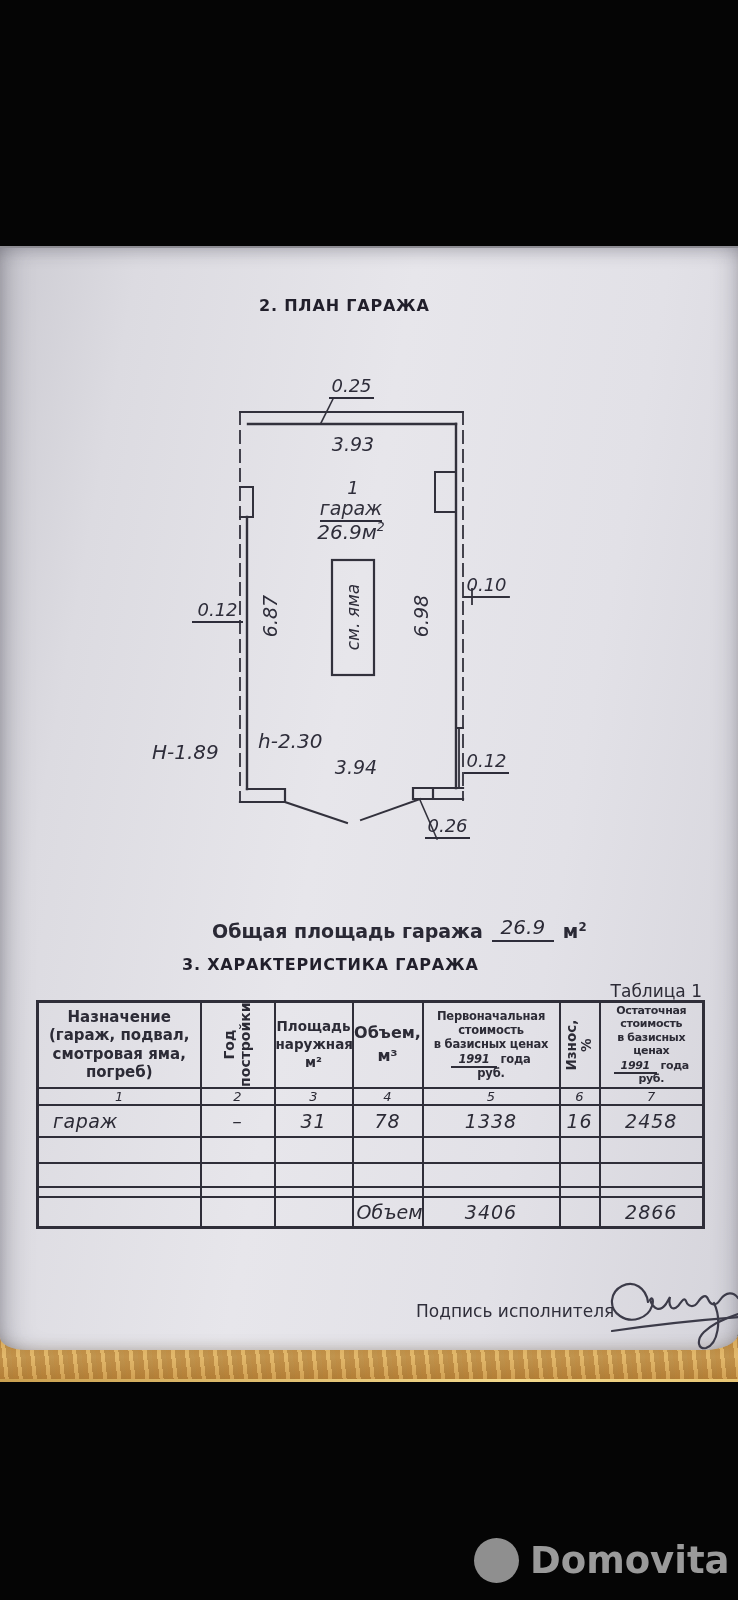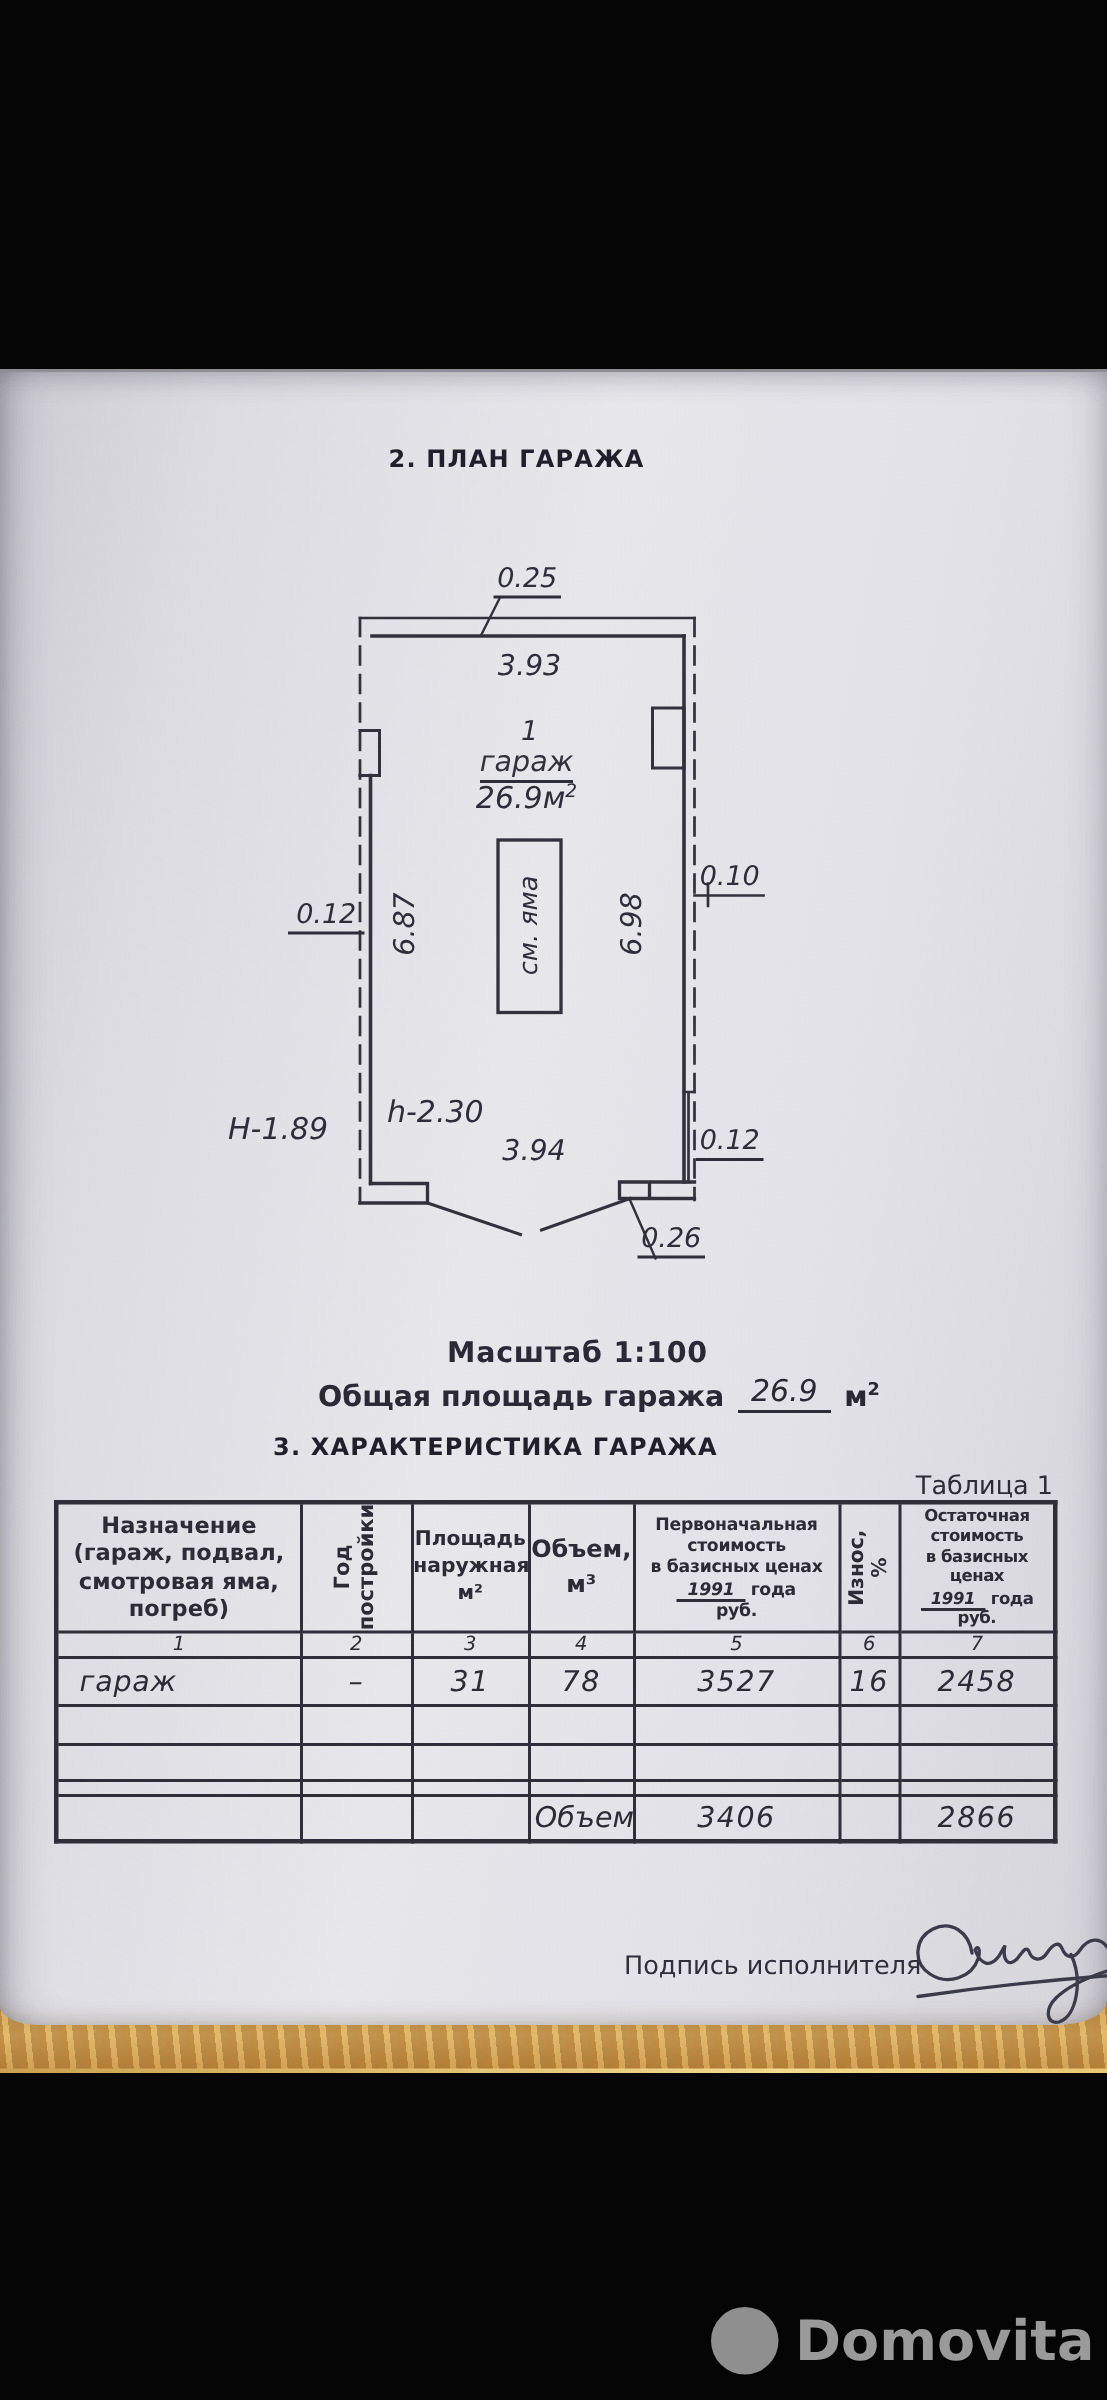--- a/index.html
+++ b/index.html
@@ -123,21 +123,20 @@
   <div class="vlabel" style="left:270px;top:616px;font-size:19px;">6.87</div>
   <div class="vlabel" style="left:421px;top:616px;font-size:19px;">6.98</div>
   <div class="abs dim u ctr" style="left:192px;top:599px;width:51px;">0.12</div>
   <div class="abs dim u ctr" style="left:463px;top:574px;width:47px;border-bottom:none;">0.10</div>
   <div class="abs dim" style="left:152px;top:740px;font-size:20px;">Н-1.89</div>
   <div class="abs dim" style="left:258px;top:729px;font-size:20px;">h-2.30</div>
   <div class="abs dim ctr" style="left:330px;top:756px;width:52px;font-size:19px;">3.94</div>
   <div class="abs dim u ctr" style="left:464px;top:750px;width:45px;">0.12</div>
   <div class="abs dim u ctr" style="left:425px;top:815px;width:45px;">0.26</div>
 
-  <div class="abs scale-line" style="left:270px;top:891px;width:230px;">Масштаб  1:100</div>
   <div class="abs area-line" style="left:212px;top:915px;">
     <span>Общая площадь гаража</span>
     <span class="area-val">26.9</span>
     <span><span>м</span><sup>2</sup></span>
   </div>
 
   <div class="abs sec-title" style="left:182px;top:955px;width:380px;">3. ХАРАКТЕРИСТИКА ГАРАЖА</div>
   <div class="abs tbl-label" style="left:600px;top:981px;width:102px;">Таблица 1</div>
 
   <table class="char">
@@ -204,21 +203,21 @@
       <td>4</td>
       <td>5</td>
       <td>6</td>
       <td>7</td>
     </tr>
     <tr class="data h-r1">
       <td class="nm">гараж</td>
       <td>–</td>
       <td>31</td>
       <td>78</td>
-      <td>3527</td>
+      <td>1338</td>
       <td>16</td>
       <td>2458</td>
     </tr>
     <tr class="h-e1">
       <td></td>
           <td></td>
           <td></td>
           <td></td>
           <td></td>
           <td></td>

